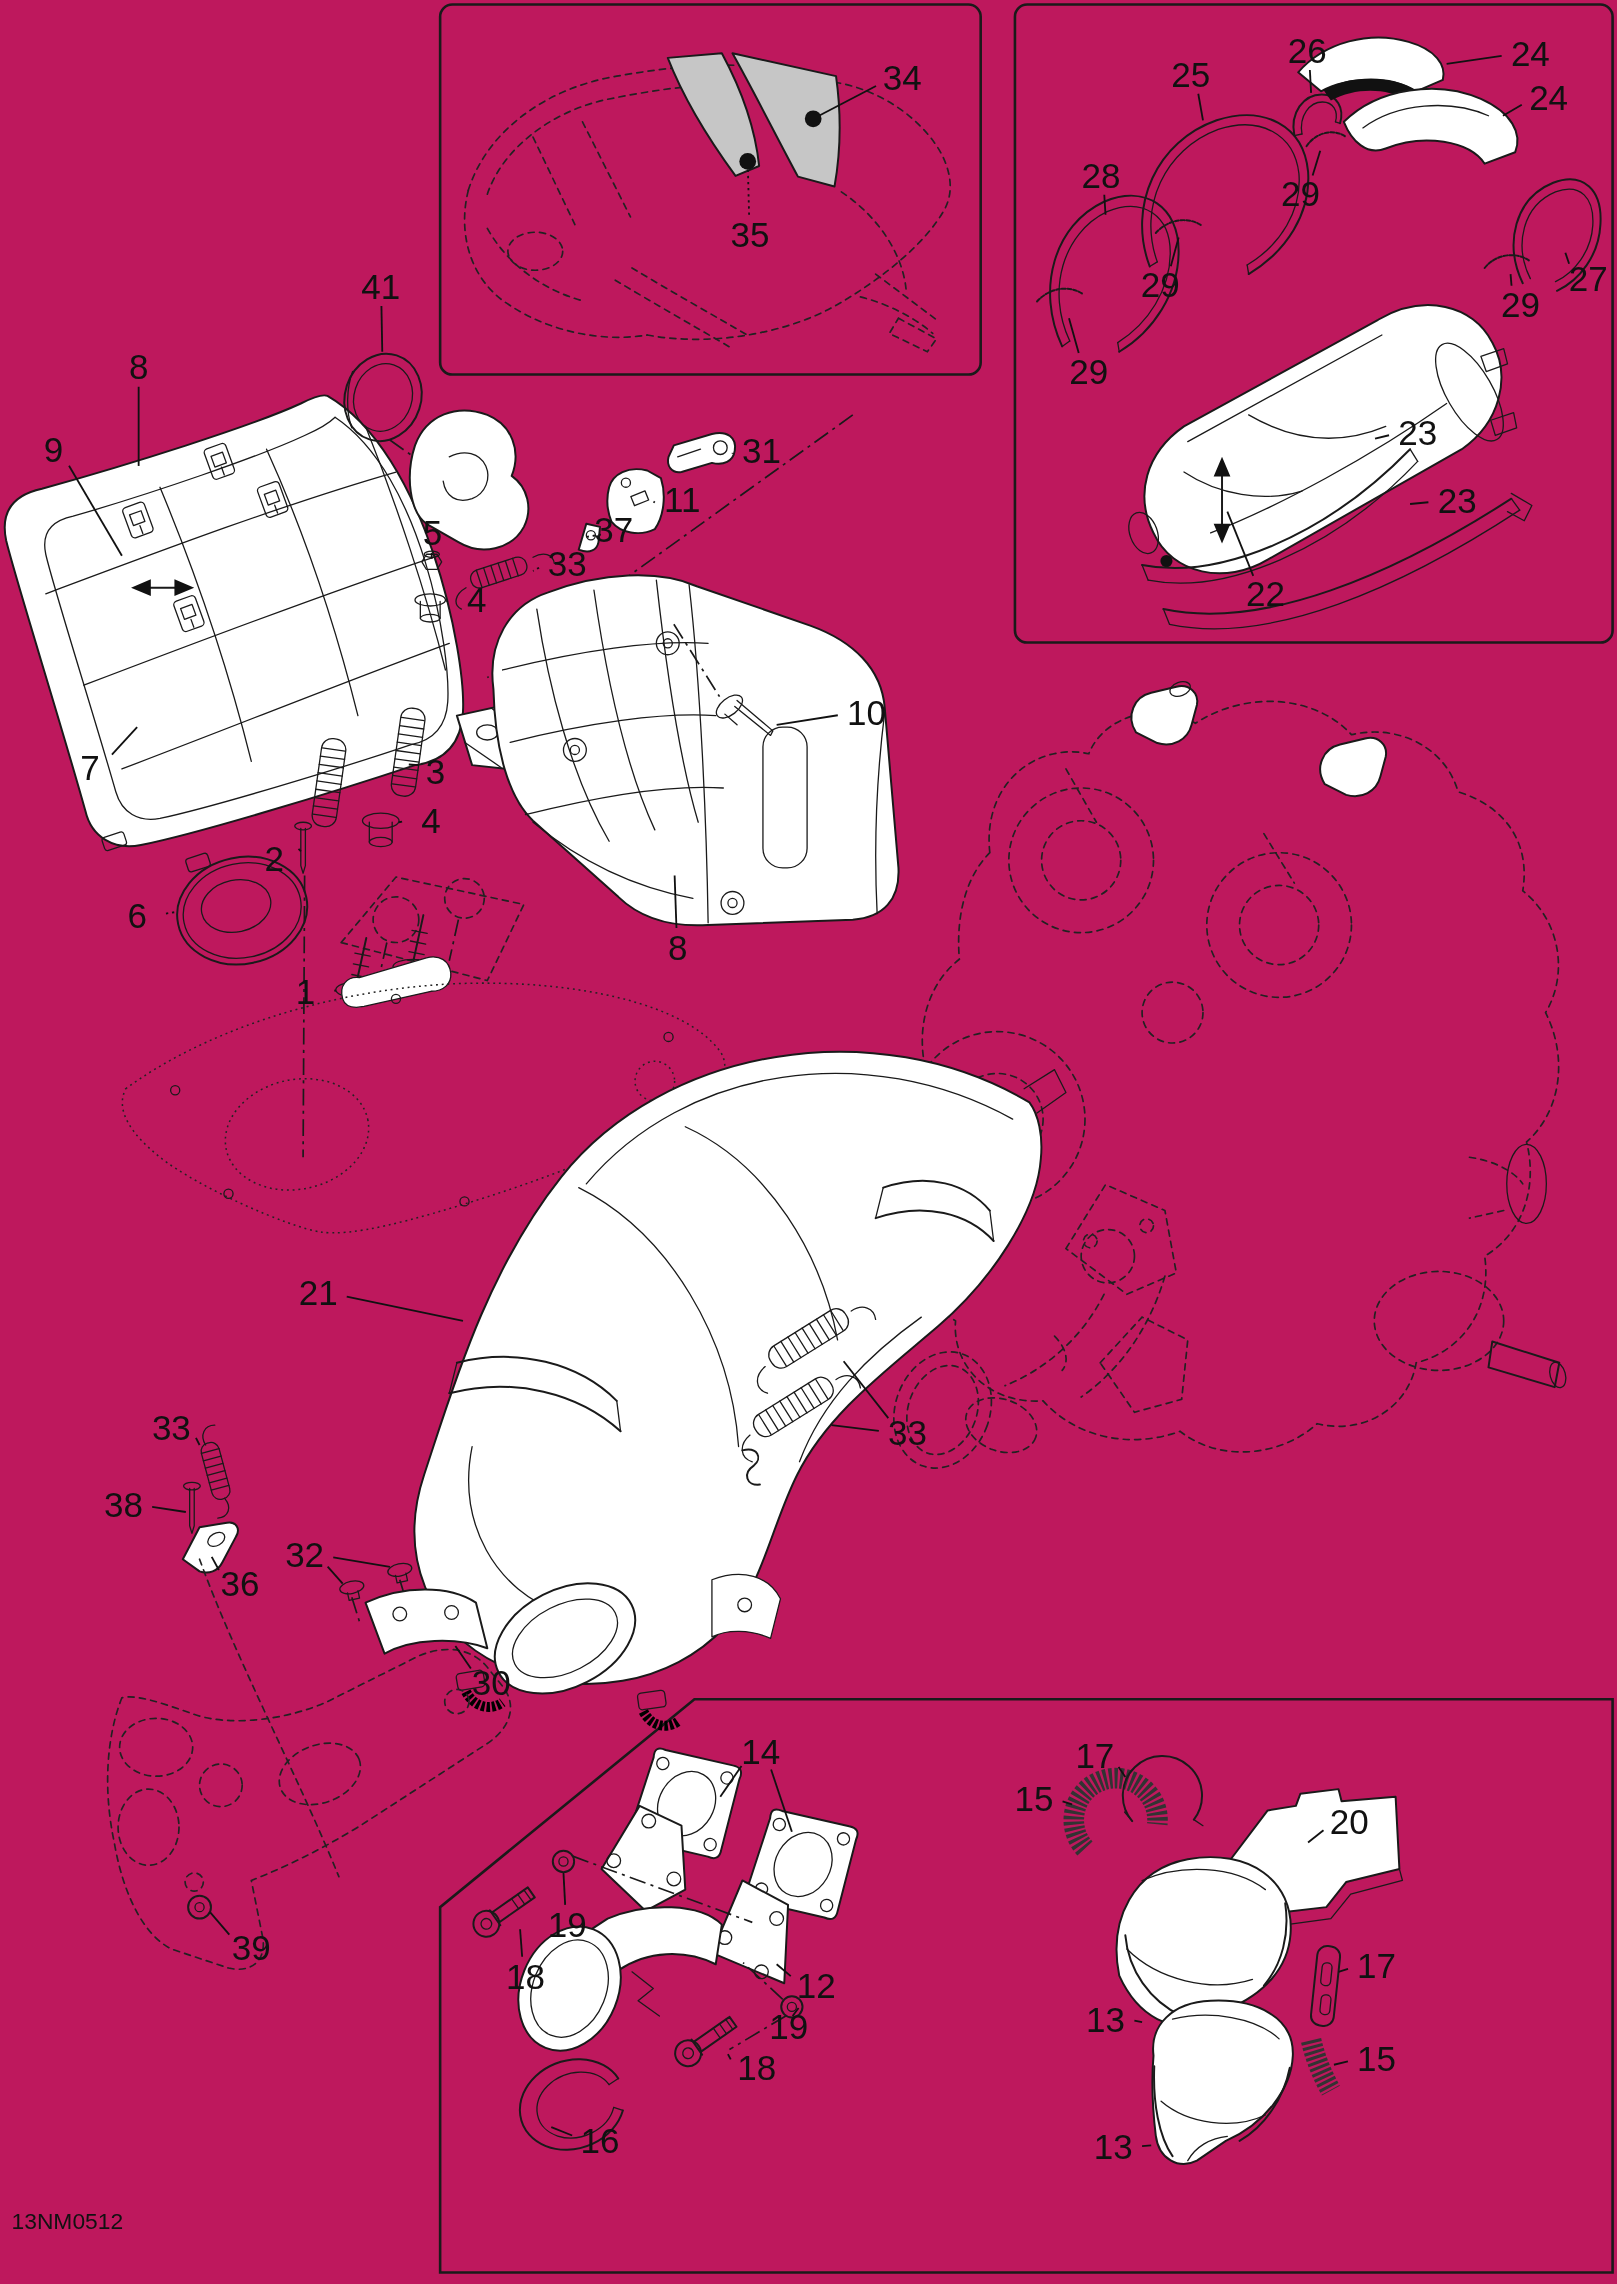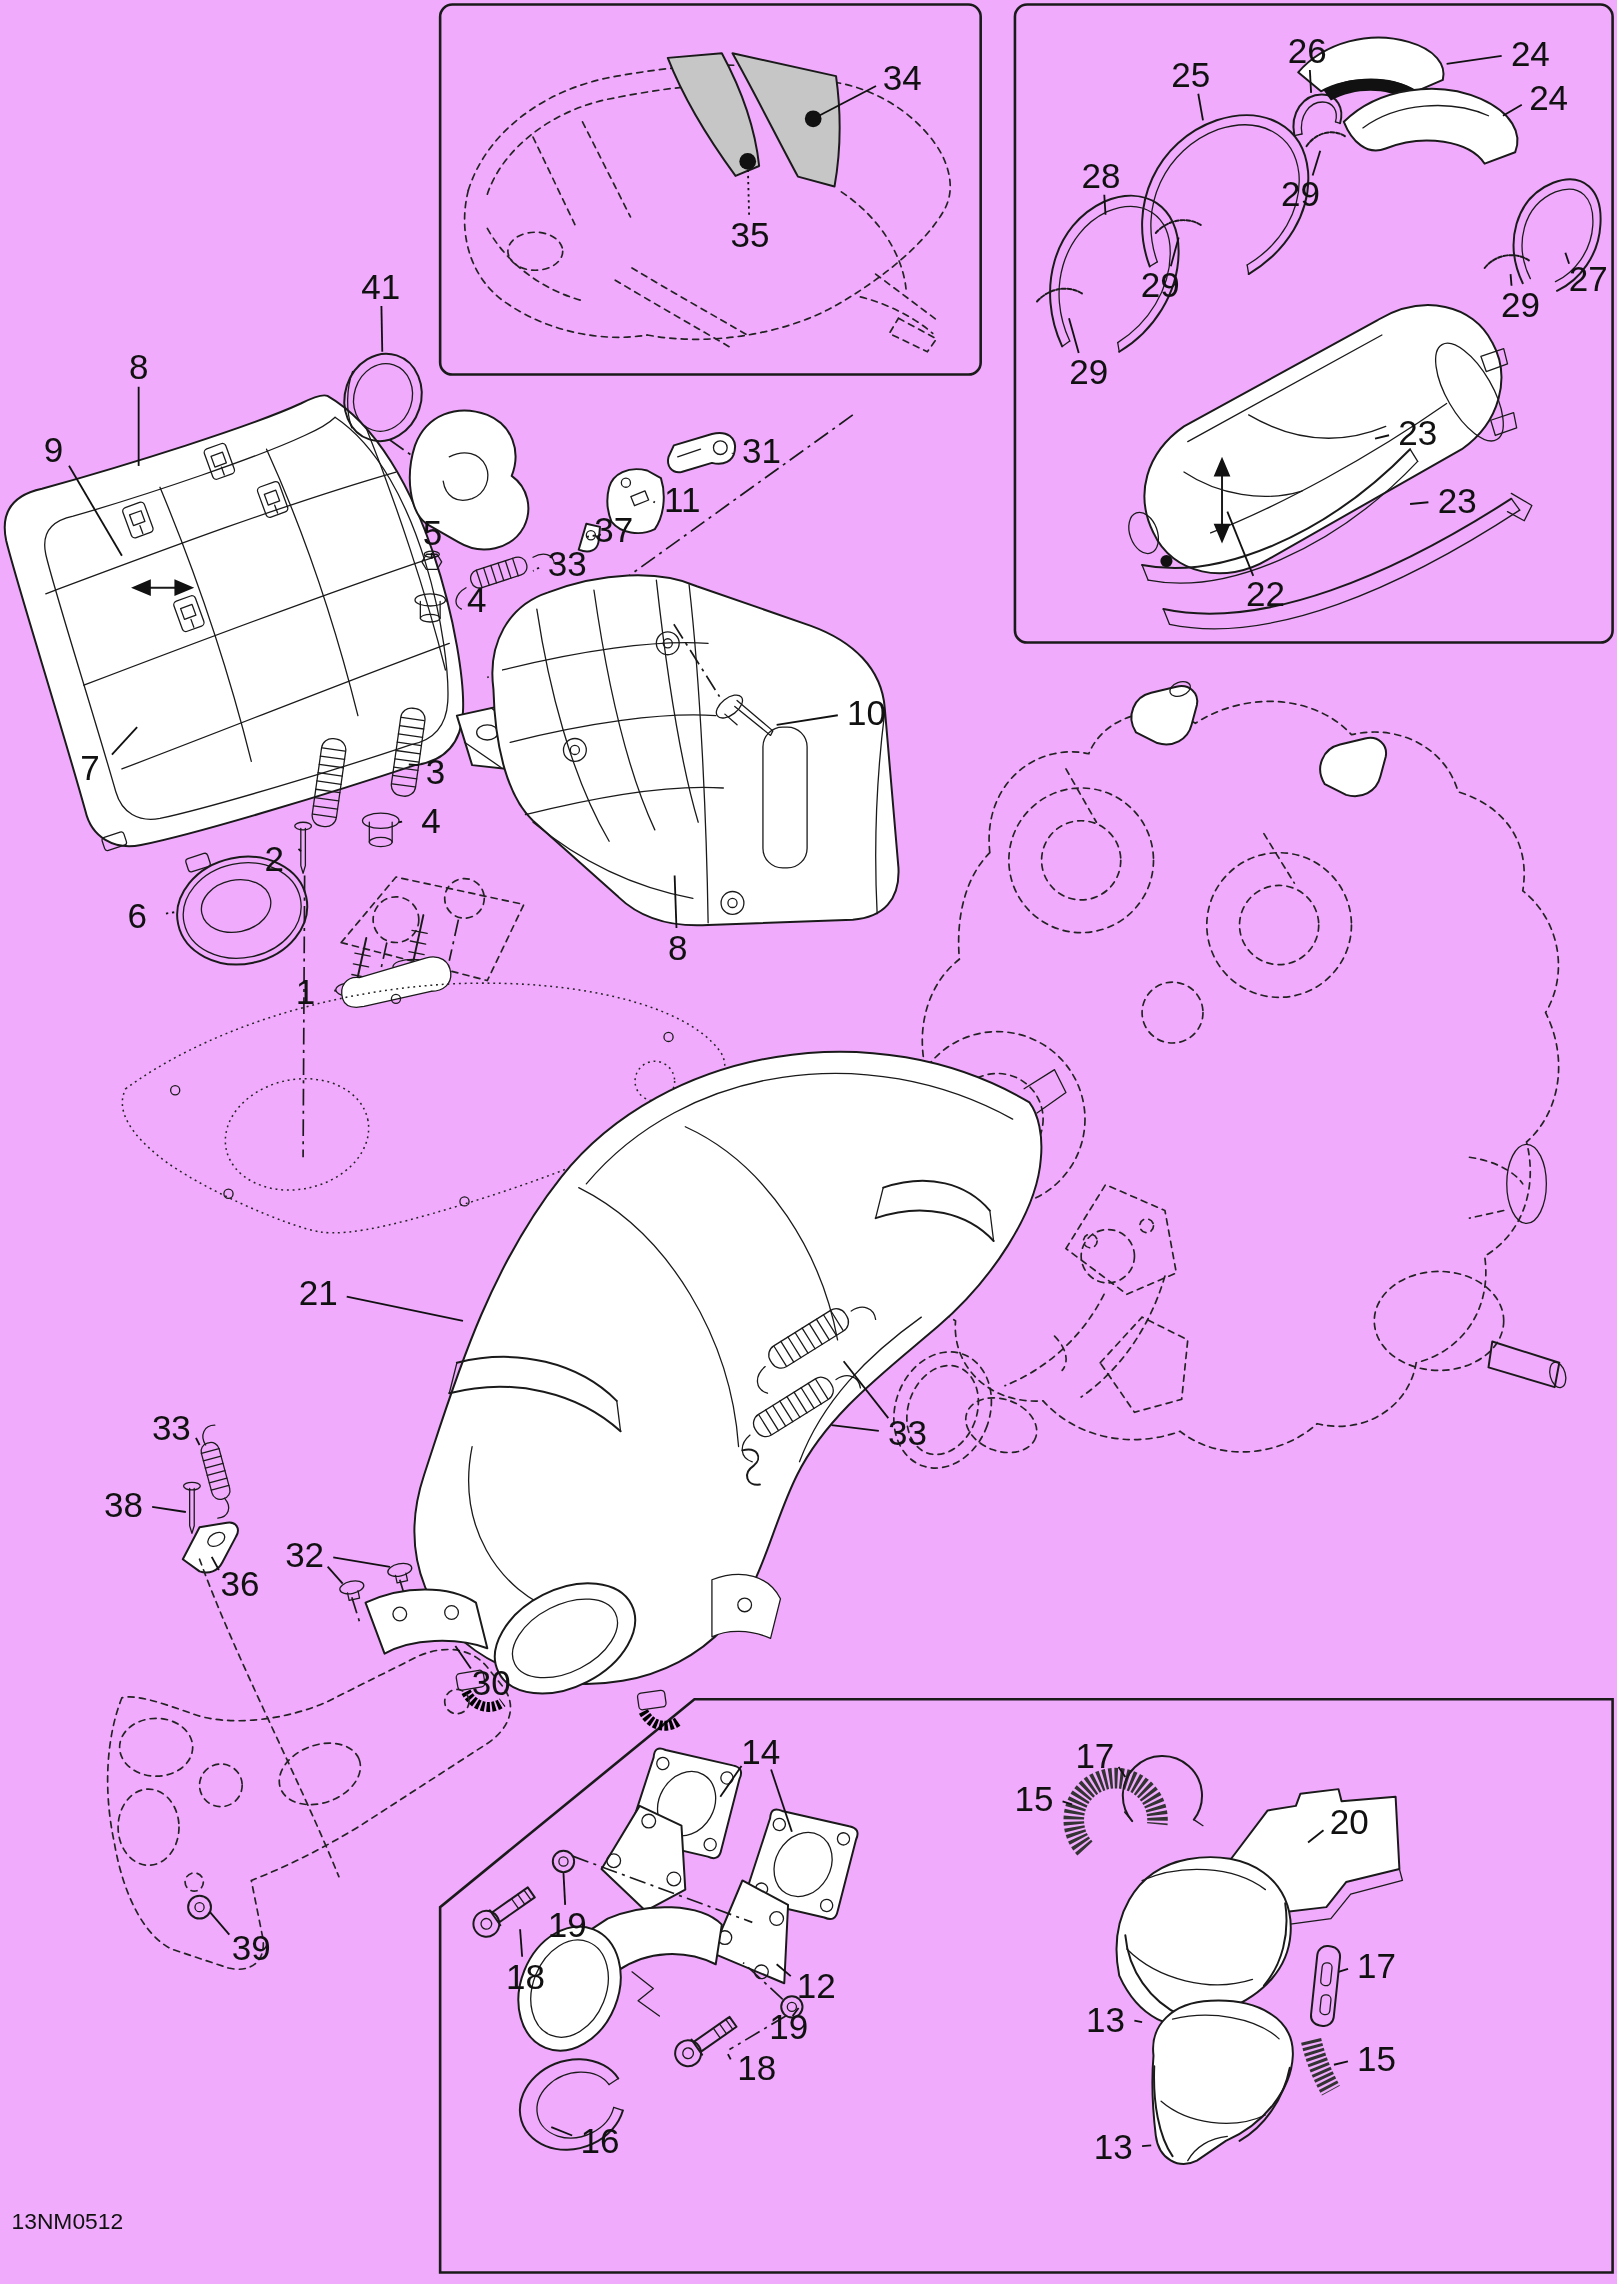--- a/index.html
+++ b/index.html
@@ -1,16 +1,16 @@
 <!DOCTYPE html>
 <html style="font-size:12px"><head>
 <meta charset="utf-8">
 <style>
   html,body{margin:0;padding:0;background:#fff;}
-  #page{position:relative;width:1618px;height:2284px;background:#f0abfc;overflow:hidden;}
+  #page{position:relative;width:1618px;height:2284px;background:#be185d;overflow:hidden;}
   svg{display:block;}
   .art{stroke:#1a1a1a;stroke-width:2.6;fill:none;stroke-linecap:round;stroke-linejoin:round;}
   .fillw{fill:#ffffff;}
   .fillg{fill:#c6c6c6;}
   .blackfill{fill:#111;stroke:none;}
   .thin{stroke-width:1.7;}
   .ghost{stroke:#222;stroke-width:2.2;fill:none;stroke-dasharray:8 7;stroke-linecap:round;}
   .dotghost{stroke:#222;stroke-width:2;fill:none;stroke-dasharray:2.5 5;}
   .dashdot{stroke:#1a1a1a;stroke-width:2.2;fill:none;stroke-dasharray:22 7 4 7;}
   .coilband{stroke:#333;fill:none;stroke-dasharray:4 3;}

